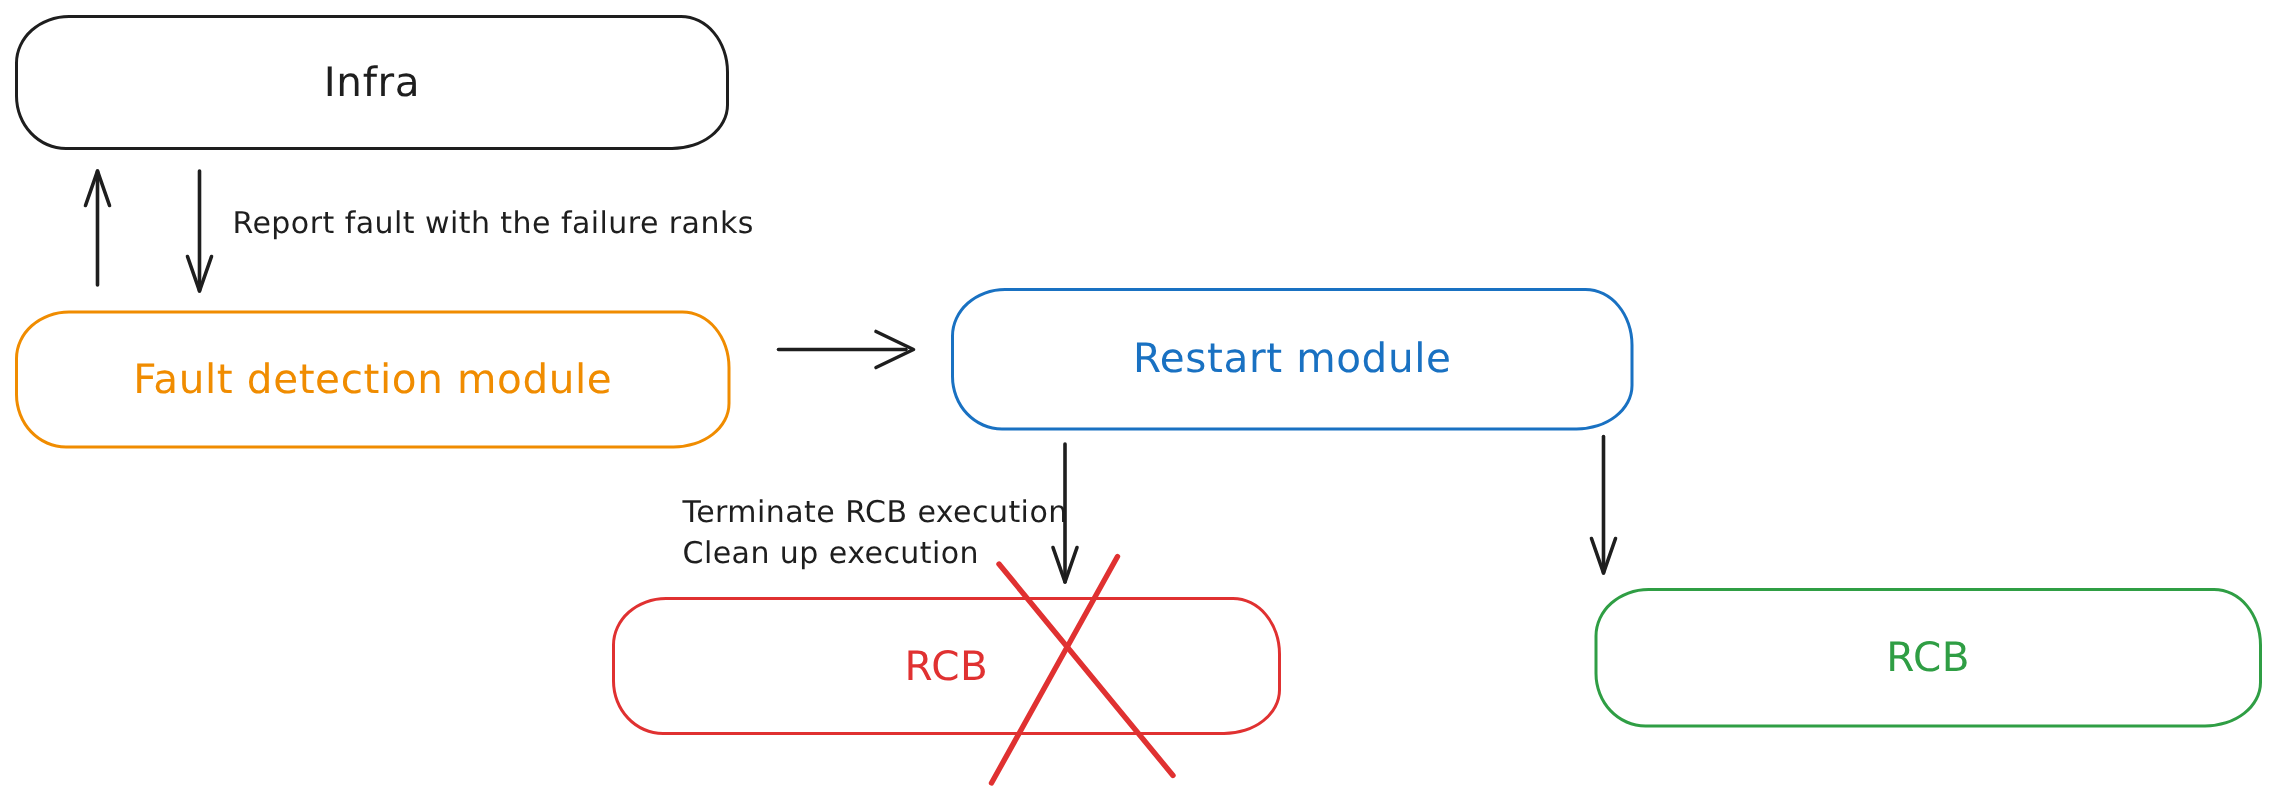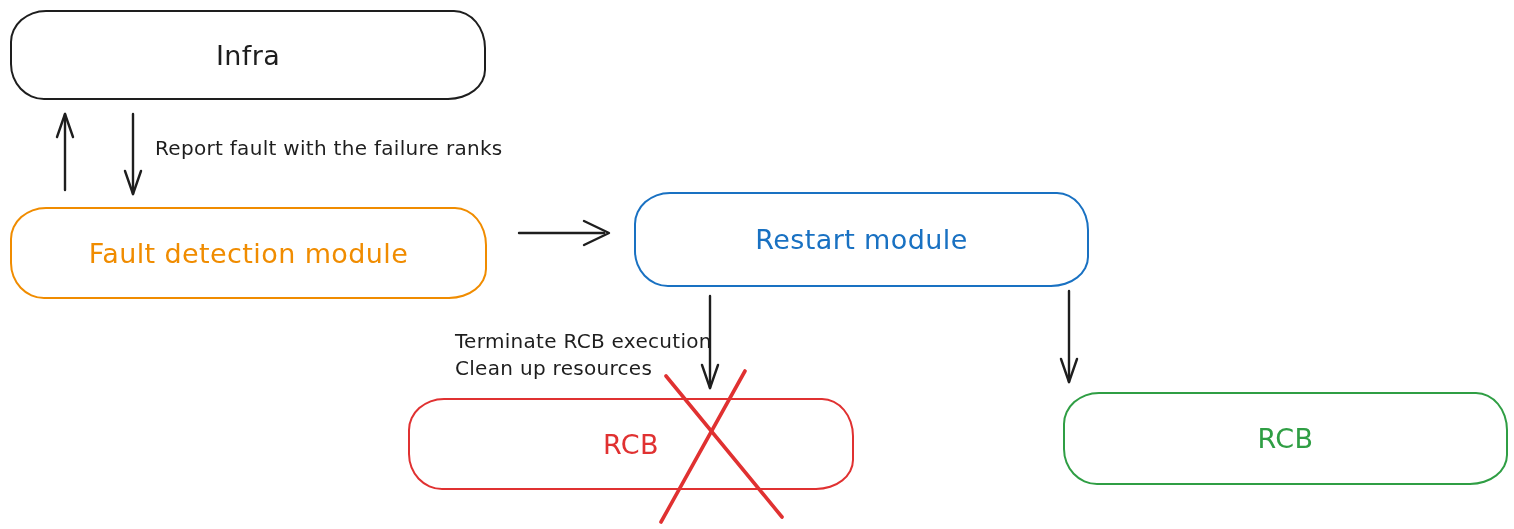--- a/index.html
+++ b/index.html
@@ -112,17 +112,17 @@
   </div>
 
   <div class="node node-rcb-green" style="border-color: rgb(47, 158, 68);">
     <span class="node-label" style="color: rgb(47, 158, 68);">RCB</span>
   </div>
 
   <div class="edge-label label-report">Report fault with the failure ranks</div>
 
   <div class="edge-label label-cleanup">
     <div>Terminate RCB execution</div>
-    <div>Clean up resources</div>
+    <div>Clean up execution</div>
   </div>
 
 
 </div>
 
 </body></html>

